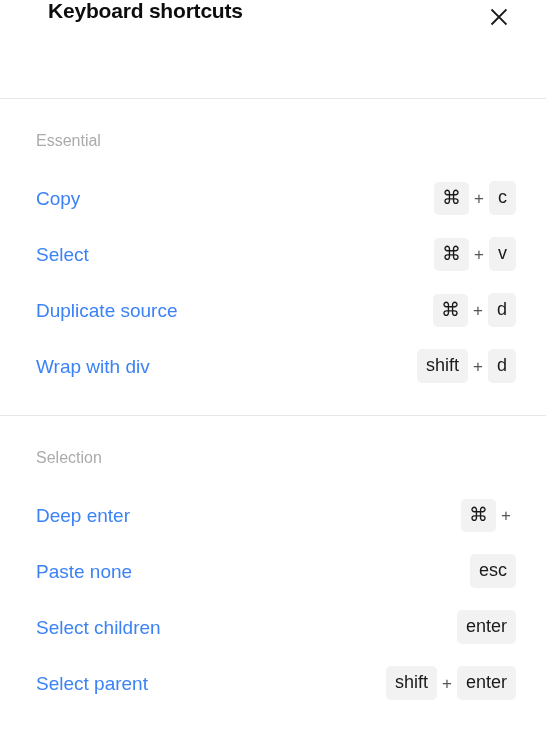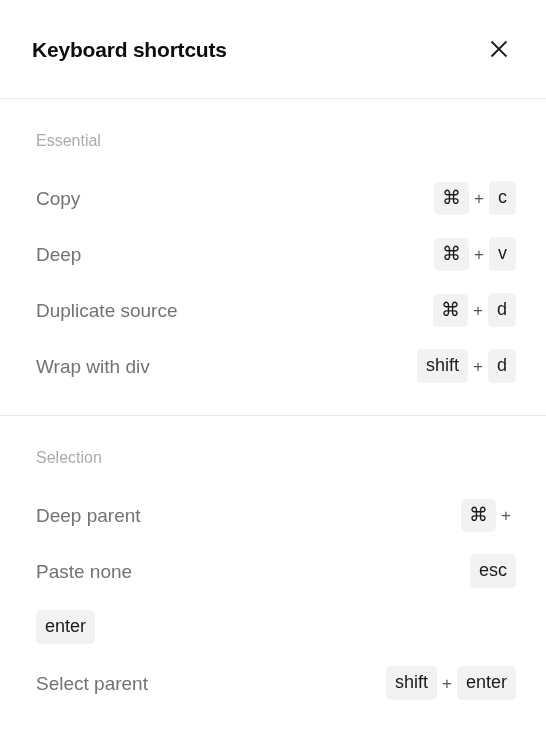--- a/index.html
+++ b/index.html
@@ -21,23 +21,22 @@
     box-sizing: border-box;
     display: flex;
     flex-direction: column;
   }
 
   
   .header {
     height: 99px;
     box-sizing: border-box;
     display: flex;
-    align-items: center;
     justify-content: space-between;
-    padding: 0 30px 0 32px;
+    padding: 0 30px 0 48px;
     border-bottom: 1px solid #e6e6e6;
     flex: 0 0 auto;
   }
   .title {
     font-size: 21px;
     font-weight: bold;
     color: #0d0d0d;
     letter-spacing: -0.2px;
     line-height: 1;
   }
@@ -77,21 +76,21 @@
     display: flex;
     align-items: center;
     justify-content: space-between;
     height: 38px;
     margin-bottom: 18px;
   }
   .row:last-child { margin-bottom: 0; }
 
   .row-label {
     font-size: 19px;
-    color: #737373;
+    color: #3b82f6;
     line-height: 1;
     white-space: nowrap;
   }
 
   .keys {
     display: flex;
     align-items: center;
     white-space: nowrap;
   }
   .key {
@@ -139,21 +138,21 @@
         <div class="section-title">Essential</div>
         <div class="row">
           <div class="row-label">Copy</div>
           <div class="keys">
             <span class="key cmd">⌘</span>
             <span class="plus">+</span>
             <span class="key">c</span>
           </div>
         </div>
         <div class="row">
-          <div class="row-label">Deep</div>
+          <div class="row-label">Select</div>
           <div class="keys">
             <span class="key cmd">⌘</span>
             <span class="plus">+</span>
             <span class="key">v</span>
           </div>
         </div>
         <div class="row">
           <div class="row-label">Duplicate source</div>
           <div class="keys">
             <span class="key cmd">⌘</span>
@@ -166,33 +165,34 @@
           <div class="keys">
             <span class="key">shift</span>
             <span class="plus">+</span>
             <span class="key">d</span>
           </div>
         </div>
       </div>
       <div class="section second divided">
         <div class="section-title">Selection</div>
         <div class="row">
-          <div class="row-label">Deep parent</div>
+          <div class="row-label">Deep enter</div>
           <div class="keys">
             <span class="key cmd">⌘</span>
             <span class="plus">+</span>
           </div>
         </div>
         <div class="row">
           <div class="row-label">Paste none</div>
           <div class="keys">
             <span class="key">esc</span>
           </div>
         </div>
         <div class="row">
+          <div class="row-label">Select children</div>
           <div class="keys">
             <span class="key">enter</span>
           </div>
         </div>
         <div class="row">
           <div class="row-label">Select parent</div>
           <div class="keys">
             <span class="key">shift</span>
             <span class="plus">+</span>
             <span class="key">enter</span>

